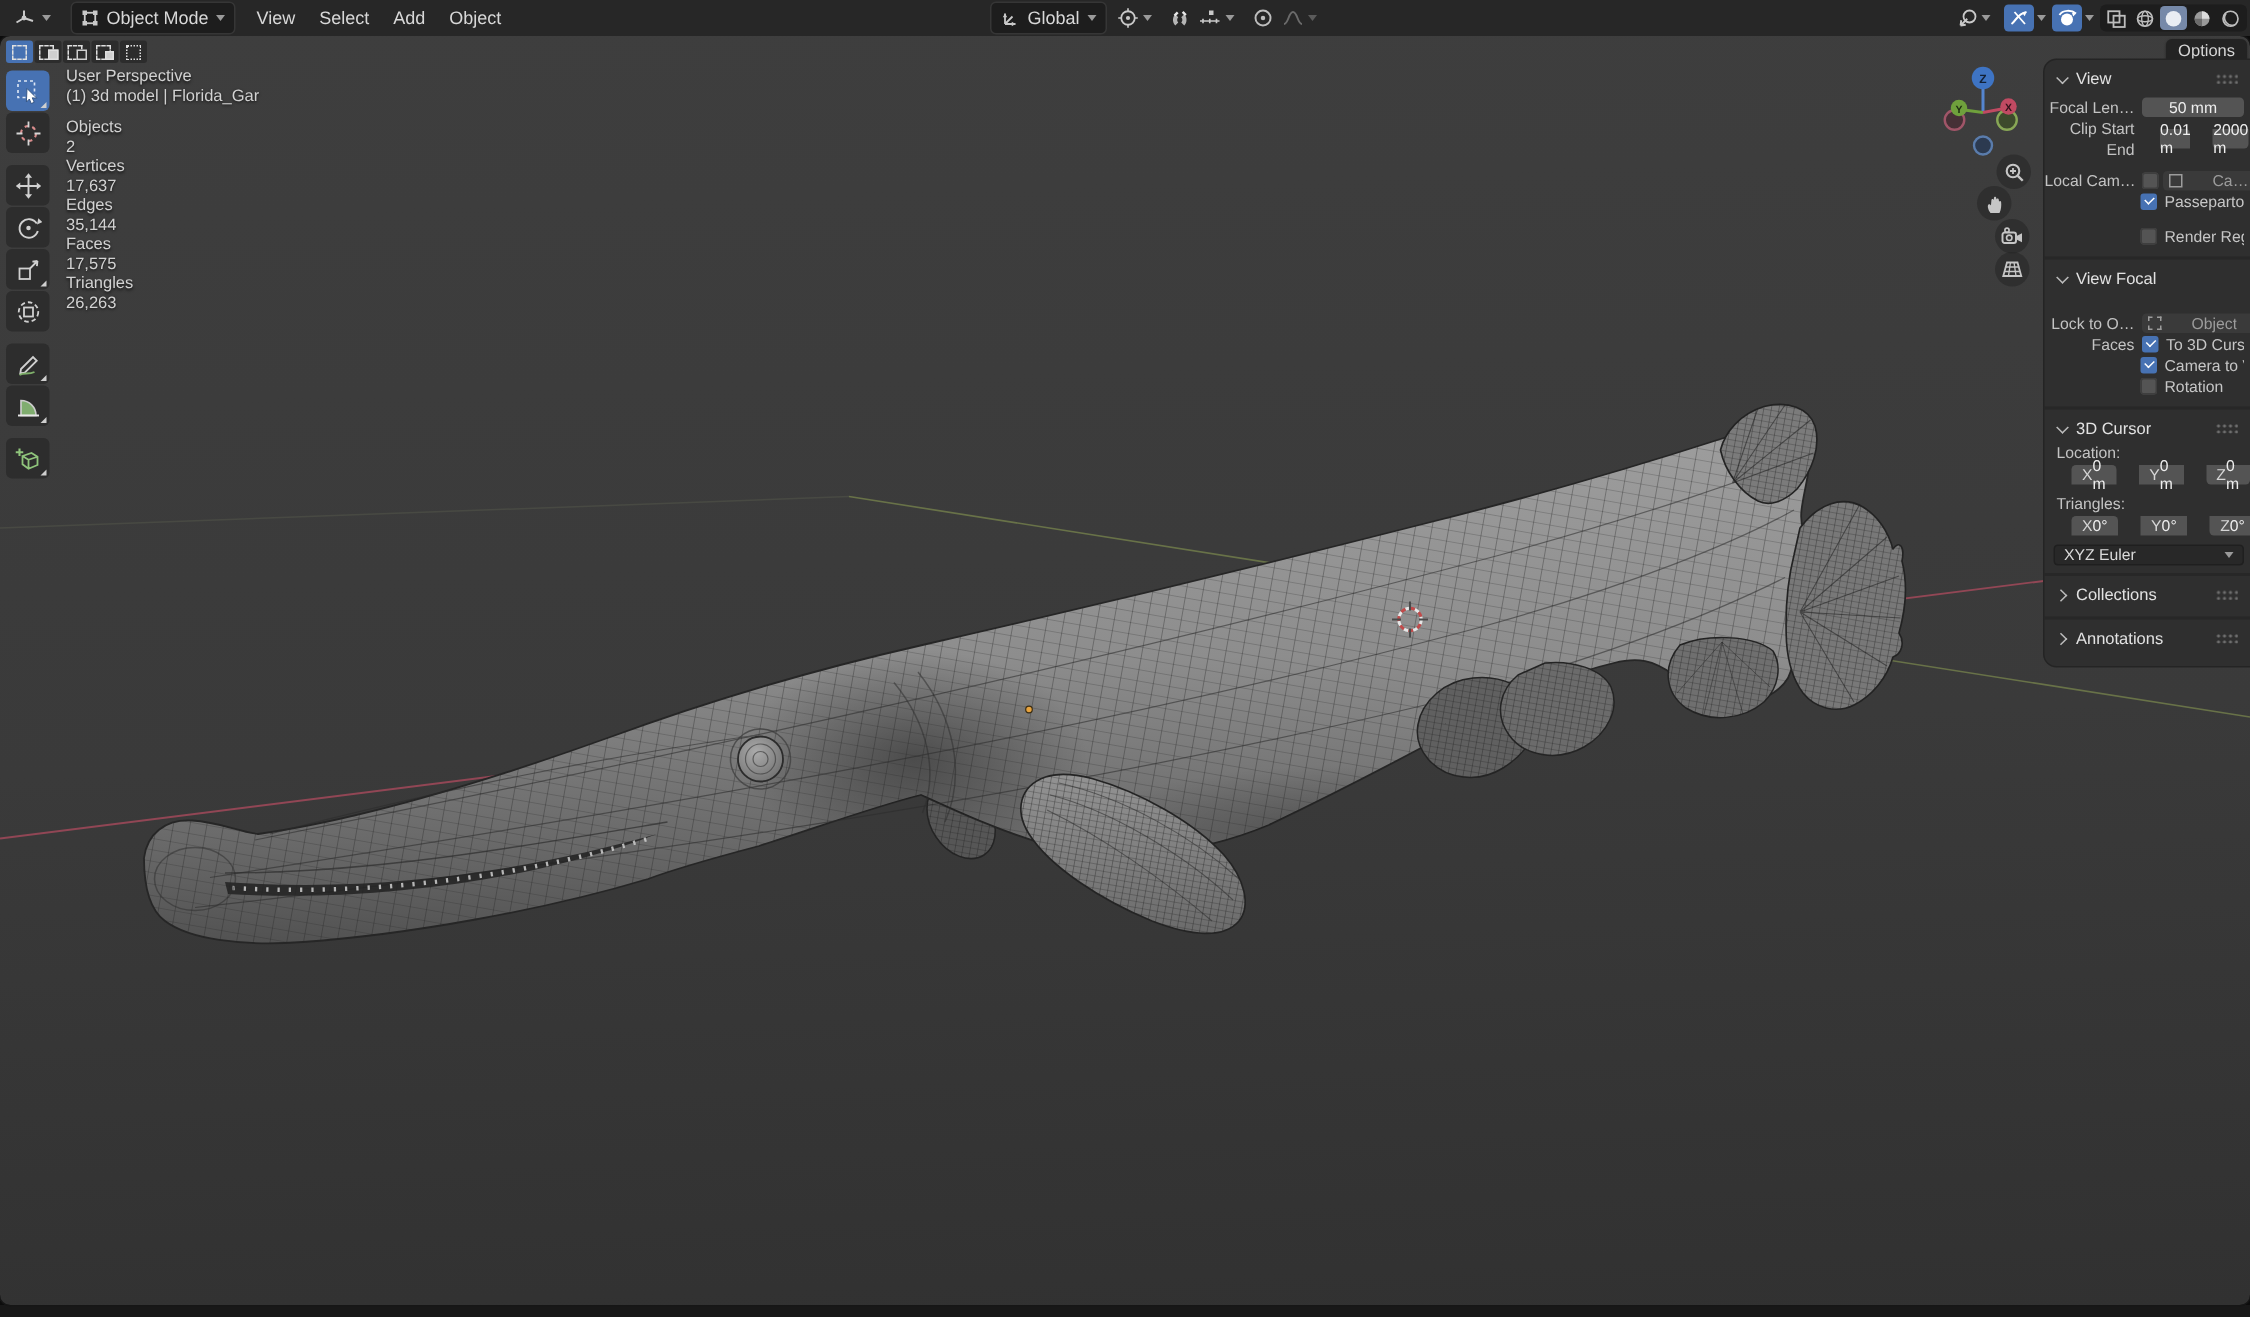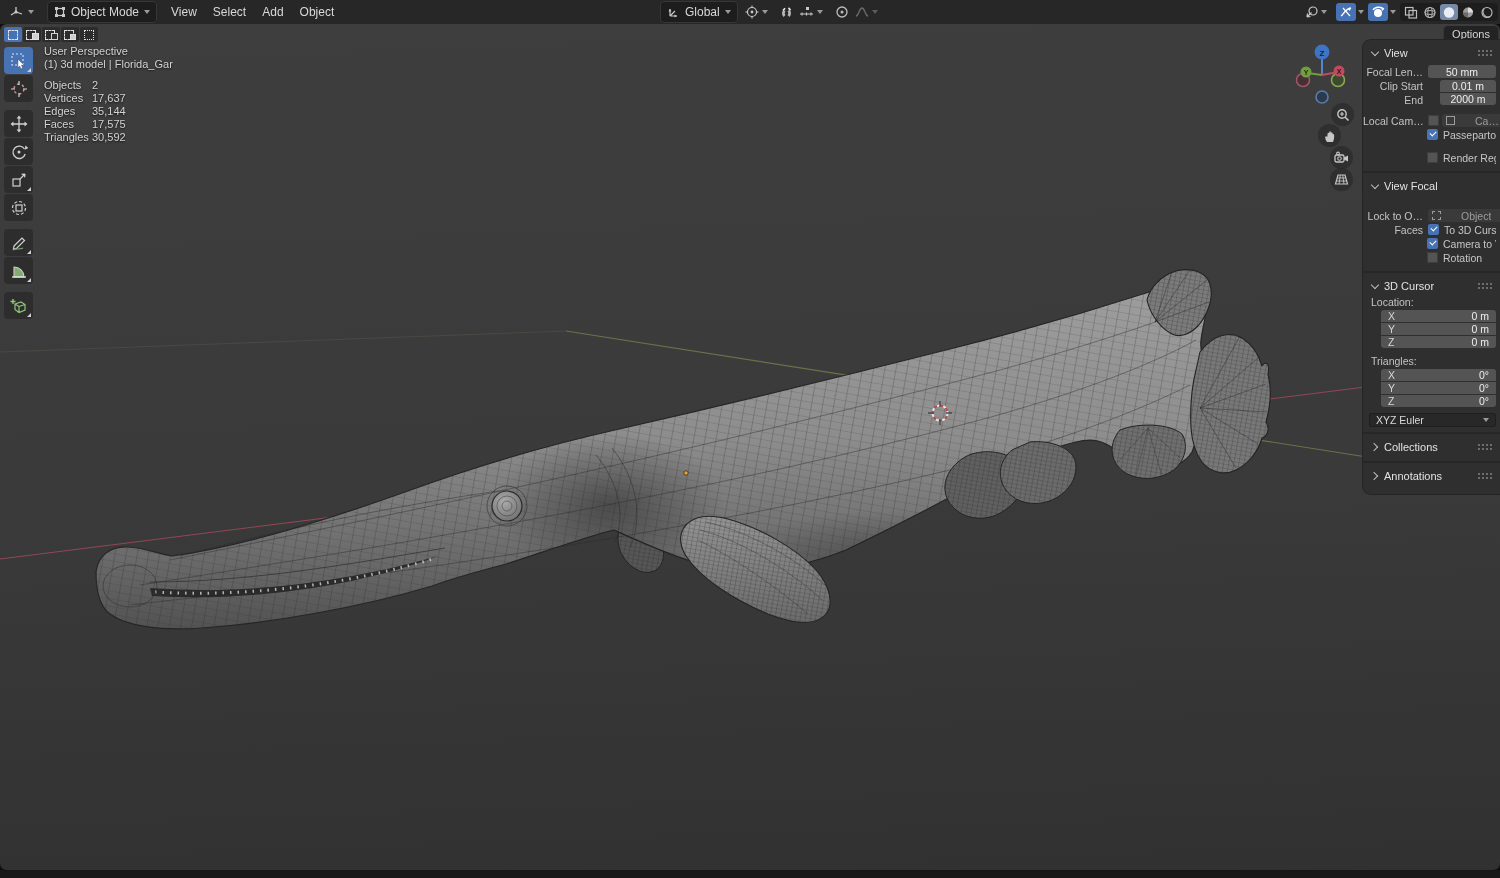--- a/index.html
+++ b/index.html
@@ -24,21 +24,21 @@
   .dim{opacity:.45;}
   
   .viewport{position:absolute;top:24px;left:0;right:0;height:846px;border-radius:7px;
     background:linear-gradient(178deg,#3e3e3e 0%,#3a3a3a 55%,#313131 100%);overflow:hidden;z-index:1;
     box-shadow:0 0 0 1px #161616;}
   .scene{position:absolute;inset:0;}
   
   .vp-text{position:absolute;left:44px;top:21px;font-size:11px;color:#d2d2d2;line-height:13px;
     text-shadow:0 1px 2px rgba(0,0,0,.7);z-index:5;}
   .stats{margin-top:8px;}
-  .srow{display:flex;}
+  .srow{display:flex;flex-direction:column;}
   .srow .sl{width:48px;}
   
   .selmodes{position:absolute;left:4px;top:3px;display:flex;gap:1px;z-index:6;}
   .sm{width:18px;height:15px;background:#2c2c2c;border-radius:2px;display:flex;align-items:center;justify-content:center;}
   .sm.active{background:#4772b3;}
   .smsq{width:8px;height:8px;border:1px dashed #e0e0e0;}
   .smsq.f{background:#cfcfcf;border-style:solid;width:5px;height:5px;margin-left:-4px;margin-top:4px;}
   
   .toolbar{position:absolute;left:4px;top:23px;display:flex;flex-direction:column;gap:1px;z-index:6;}
   .tool{width:29px;height:27px;background:#2d2d2d;border-radius:4px;display:flex;align-items:center;justify-content:center;position:relative;}
@@ -58,21 +58,21 @@
   .ptitle{display:flex;align-items:center;height:17px;padding:0 8px;color:#e2e2e2;font-size:11px;}
   .ptitle .grip{margin-left:auto;}
   .chev{width:7px;height:7px;display:inline-block;position:relative;margin-right:6px;}
   .chev::before{content:"";position:absolute;left:1px;top:0px;width:5px;height:5px;border-right:1.4px solid #bdbdbd;border-bottom:1.4px solid #bdbdbd;transform:rotate(45deg);}
   .chev.closed::before{transform:rotate(-45deg);top:1px;left:0;}
   .grip{width:15px;height:7px;background-image:radial-gradient(circle,#6e6e6e 1px,transparent 1.1px);background-size:4px 4px;}
   .prow{display:flex;align-items:center;height:13px;margin:1px 4px 1px 0;}
   .plabel{width:60px;text-align:right;padding-right:5px;color:#c3c3c3;white-space:nowrap;overflow:hidden;flex:none;}
   .field{flex:1;background:#545454;border-radius:3px;height:13px;display:flex;align-items:center;justify-content:center;
     color:#eeeeee;font-size:10.5px;}
-  .stack{display:flex;flex-direction:column;gap:1px;flex:1;padding-left:12px;}
+  .stack{display:flex;gap:15px;flex:1;padding-left:12px;}
   .stack .field{border-radius:0;}
   .stack .field:first-child{border-radius:3px 3px 0 0;}
   .stack .field:last-child{border-radius:0 0 3px 3px;}
   .vecrow{justify-content:space-between;padding:0 7px;}
   .vecrow .ax{color:#d6d6d6;}
   .cb{width:11px;height:11px;border-radius:2px;background:#545454;flex:none;position:relative;box-shadow:inset 0 0 0 1px #3e3e3e;}
   .cb.on{background:#4772b3;box-shadow:none;}
   .cb.on::after{content:"";position:absolute;left:2.5px;top:2px;width:5px;height:3px;border-left:1.6px solid #fff;border-bottom:1.6px solid #fff;transform:rotate(-45deg);}
   .cblabel{margin-left:5px;white-space:nowrap;overflow:hidden;}
   .objfield{flex:1;background:#3a3a3a;border-radius:3px;height:13px;display:flex;align-items:center;padding:0 4px;gap:20px;color:#9c9c9c;}
@@ -457,21 +457,21 @@
         <div class="srow">
             <span class="sl">Edges</span>
             <span>35,144</span>
           </div>
         <div class="srow">
             <span class="sl">Faces</span>
             <span>17,575</span>
           </div>
         <div class="srow">
             <span class="sl">Triangles</span>
-            <span>30,592</span>
+            <span>26,263</span>
           </div>
       </div>
     </div>
 
     <div class="options-btn">Options</div>
 
     <div class="navbtn" style="left:1331px;top:79px;">
       <svg width="14" height="14" viewBox="0 0 14 14">
         <circle cx="6" cy="6" r="4.2" fill="none" stroke="#c6c6c6" stroke-width="1.4"></circle>
         <path d="M9.2 9.2 L12.5 12.5" stroke="#c6c6c6" stroke-width="1.6"></path>

